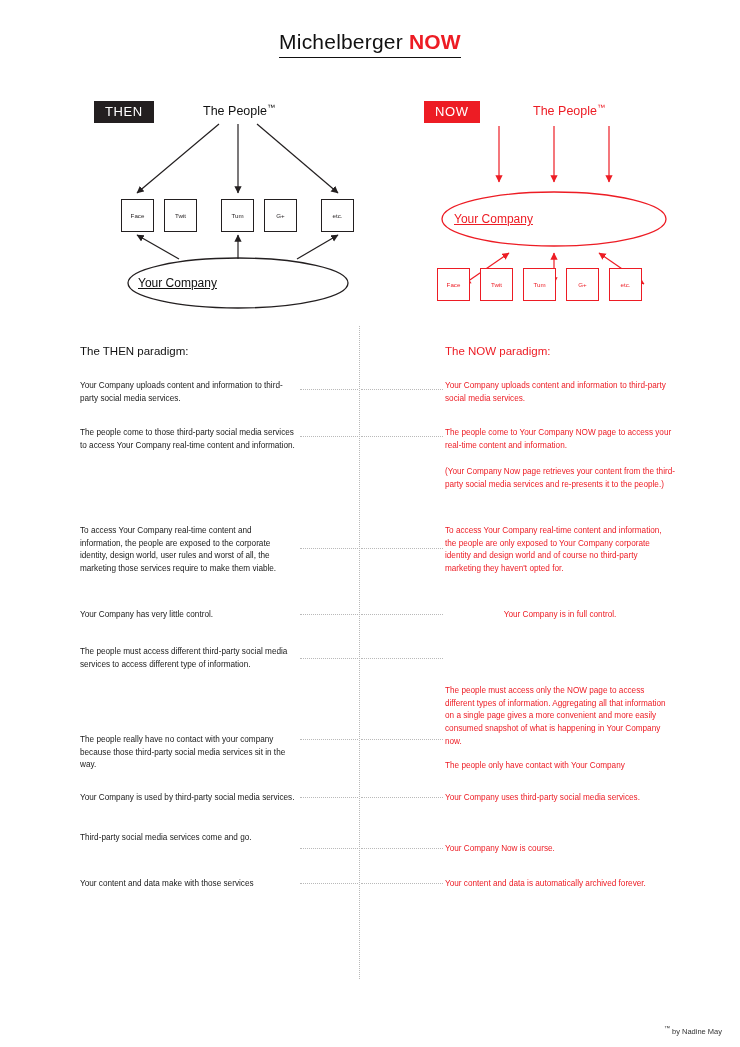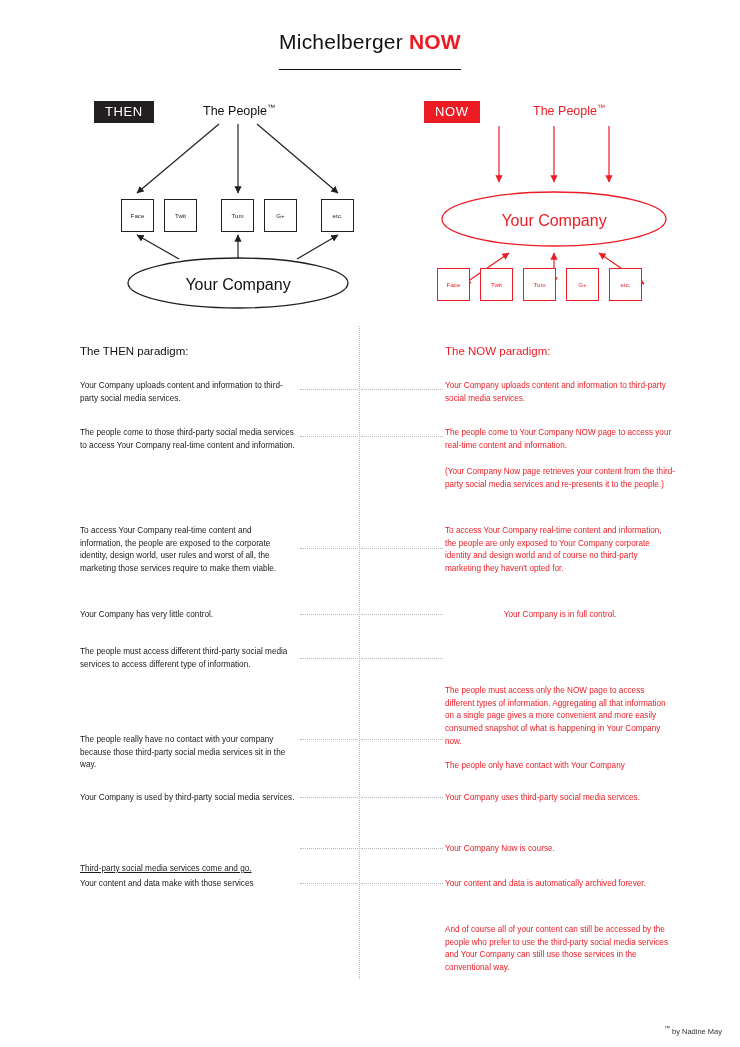--- a/index.html
+++ b/index.html
@@ -28,21 +28,21 @@
     top: 30px;
     left: 0;
     width: 740px;
     text-align: center;
     font-size: 21px;
     letter-spacing: 0.2px;
   }
   .title .inner {
     display: inline-block;
     border-bottom: 1.4px solid #111;
-    padding-bottom: 15px;
+    padding-bottom: 3px;
   }
   .title .black { color: #111; }
   .title .red { color: #ed1c24; font-weight: bold; }
 
   
   .diagrams {
     position: absolute;
     top: 96px;
     left: 9px;
     width: 740px;
@@ -98,23 +98,24 @@
     align-items: center;
     justify-content: center;
     font-size: 6.2px;
     background: #fff;
   }
   .then .node-box { border: 1.2px solid #231f20; color: #231f20; }
   .now  .node-box { border: 1.2px solid #ed1c24; color: #ed1c24; }
 
   .company-label {
     position: absolute;
-    text-align: center;
-    font-size: 16px;
+    text-align: left;
+    font-size: 12px;
     width: 200px;
+    text-decoration: underline;
   }
   .then .company-label { color: #111; }
   .now  .company-label { color: #ed1c24; }
 
   
   .columns {
     position: absolute;
     top: 340px;
     left: 0;
     width: 740px;
@@ -314,34 +315,33 @@
     </div>
 
     <div class="row">
       <div class="cell left" style="top:452px;">Your Company is used by third-party social media services.</div>
       <div class="connector c-left" style="top:457px;"></div>
       <div class="connector c-right" style="top:457px;"></div>
       <div class="cell right" style="top:452px;">Your Company uses third-party social media services.</div>
     </div>
 
     <div class="row">
-      <div class="cell left" style="top:523px;text-decoration:underline;">Third-party social media services come and go.</div>
+      <div class="cell left" style="top:492px;">Third-party social media services come and go.</div>
       <div class="connector c-left" style="top:508px;"></div>
       <div class="connector c-right" style="top:508px;"></div>
       <div class="cell right" style="top:503px;">Your Company Now is course.</div>
     </div>
 
     <div class="row">
       <div class="cell left" style="top:538px;">Your content and data make with those services</div>
       <div class="connector c-left" style="top:543px;"></div>
       <div class="connector c-right" style="top:543px;"></div>
       <div class="cell right" style="top:538px;">Your content and data is automatically archived forever.</div>
     </div>
 
-    <div class="tail-note" style="top:584px;">And of course all of your content can still be accessed by the people who prefer to use the third-party social media services and Your Company can still use those services in the conventional way.</div>
   </div>
 
   <div class="footer">
     <span class="tm">™</span>
     <span>by Nadine May</span>
   </div>
 
 </div>
 
 </body></html>

